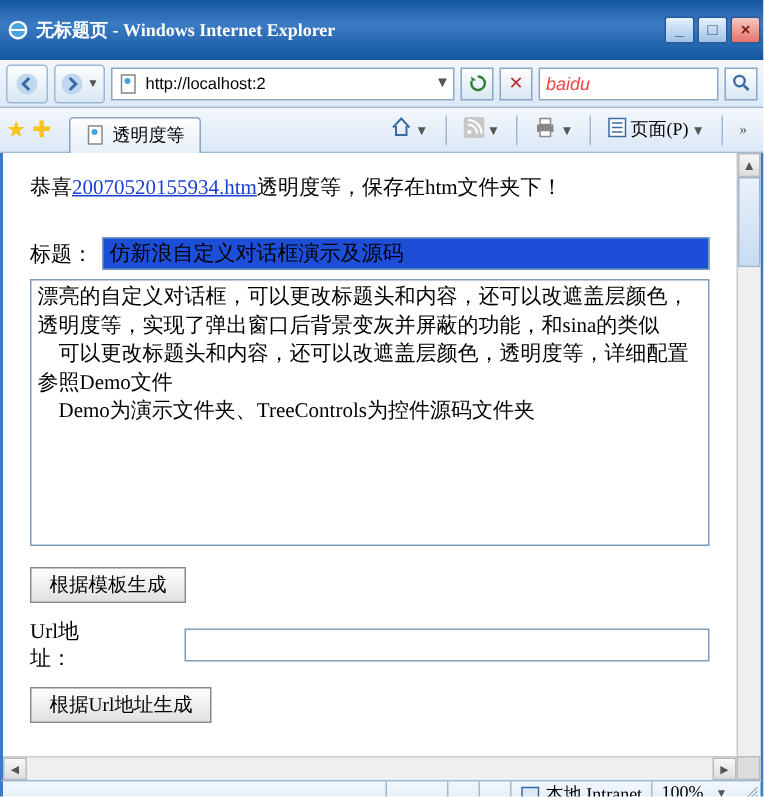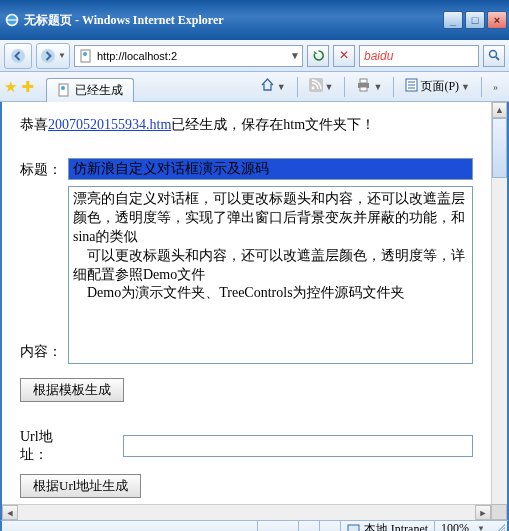--- a/index.html
+++ b/index.html
@@ -115,21 +115,21 @@
   .field-input{
     flex:1;height:22px;border:1px solid #7e9db9;background:#1d4ed8;font-family:"SimSun",serif;font-size:14px;padding:2px 4px;
   }
   .field-textarea{
     flex:1;height:178px;border:1px solid #7e9db9;background:#fff;font-family:"SimSun",serif;font-size:14px;padding:3px 4px;line-height:1.35;white-space:pre-wrap;overflow:auto;resize:none;
   }
   .btn {
     height:24px;padding:0 12px;border:1px solid #888;
     background:linear-gradient(to bottom,#fdfdfd,#e0e0e0);
     font-family:"SimSun",serif;font-size:13px;
-    display:inline-flex;align-items:center;margin-top:8px;margin-bottom:20px;
+    display:inline-flex;align-items:center;margin-top:8px;margin-bottom:4px;
   }
   .url-row{display:flex;align-items:center;margin:6px 0;gap:43px;}
   .url-label{width:60px;}
   .url-input{flex:1;height:22px;border:1px solid #7e9db9;background:#fff;}
   .scrollbar-h {
     position:absolute;left:0;right:16px;bottom:0;height:16px;
     background:#efefef;border-top:1px solid #ccc;display:flex;
   }
   .sb-btn-h{width:16px;background:linear-gradient(to bottom,#f7f7f7,#ddd);border:1px solid #bbb;display:flex;align-items:center;justify-content:center;font-size:9px;color:#555;}
   .corner{position:absolute;right:0;bottom:0;width:16px;height:16px;background:#ddd;border:1px solid #bbb;}
@@ -208,21 +208,21 @@
 
 <div class="favrow">
   <span class="lit-icon" style="color:#f5c518">★</span>
   <span class="lit-icon" style="color:#f5c518;position:relative;">✚</span>
   <div class="favtab-area">
     <div class="favtab">
       <svg width="14" height="14" viewBox="0 0 14 14">
           <rect x="2" y="1" width="9" height="12" fill="#fff" stroke="#888"></rect>
           <circle cx="6" cy="5" r="2" fill="#4aa3df"></circle>
         </svg>
-      <span>已经生成</span>
+      <span>透明度等</span>
     </div>
   </div>
   <div class="toolbar-right">
     <div class="tbtn">
         <span>
       <svg width="15" height="15" viewBox="0 0 15 15">
             <path d="M2 8 L7.5 2 L13 8 M4 7v6h7V7" fill="none" stroke="#3a6aa3" stroke-width="1.3"></path>
           </svg>
     </span>
         <span class="dd">▼</span>
@@ -265,29 +265,28 @@
     <span class="sep"></span>
     <div class="tbtn">
         <span style="font-size:10px;color:#555">»</span>
       </div>
   </div>
 </div>
 
 <div class="content">
   <div class="page">
     <div class="genline">
-      <span>恭喜</span><a href="#">20070520155934.htm</a><span>已经生成，保存在htm文件夹下！</span>
+      <span>恭喜</span><a href="#">20070520155934.htm</a><span>透明度等，保存在htm文件夹下！</span>
     </div>
 
     <div class="field-row">
       <div class="field-label">标题：</div>
       <input class="field-input" value="仿新浪自定义对话框演示及源码" style="">
     </div>
     <div class="field-row" style="align-items:flex-end">
-      <div class="field-label" style="align-self:flex-end;padding-bottom:3px">内容：</div>
       <textarea class="field-textarea" style="">漂亮的自定义对话框，可以更改标题头和内容，还可以改遮盖层颜色，透明度等，实现了弹出窗口后背景变灰并屏蔽的功能，和sina的类似
     可以更改标题头和内容，还可以改遮盖层颜色，透明度等，详细配置参照Demo文件
     Demo为演示文件夹、TreeControls为控件源码文件夹</textarea>
     </div>
     <button class="btn">根据模板生成</button>
 
     <div class="url-row">
       <div class="url-label">Url地址：</div>
       <input class="url-input" value="" style="">
     </div>

